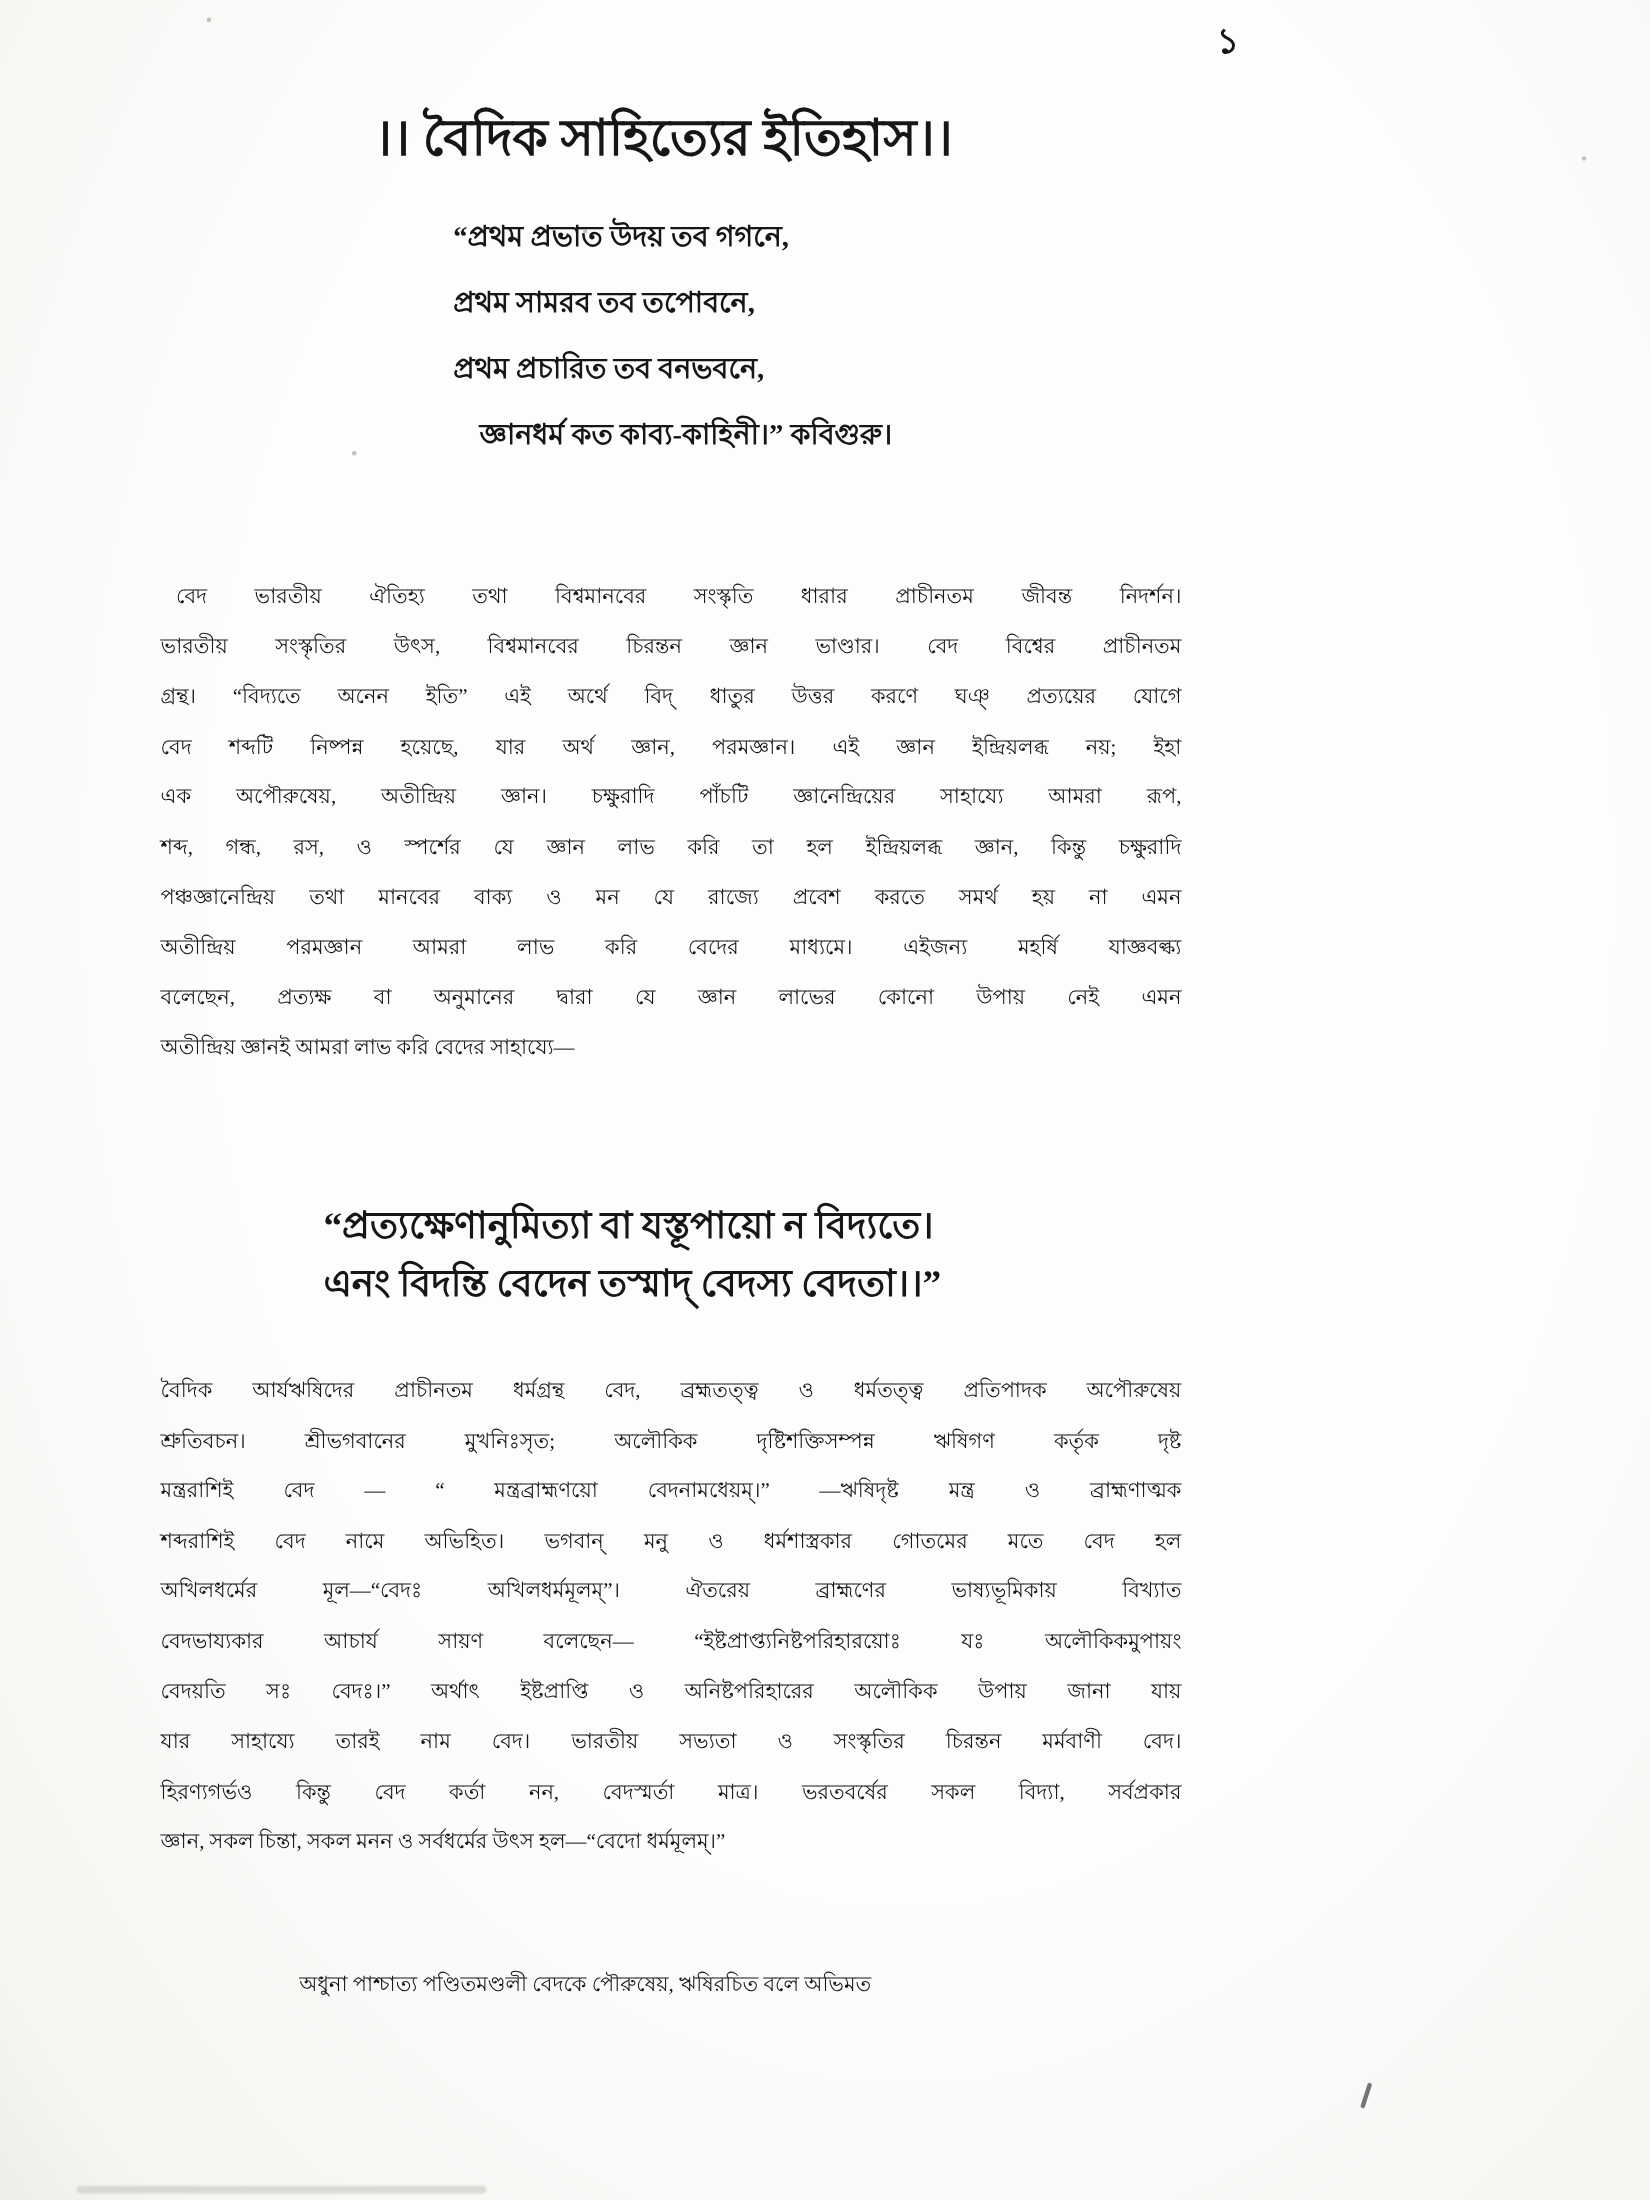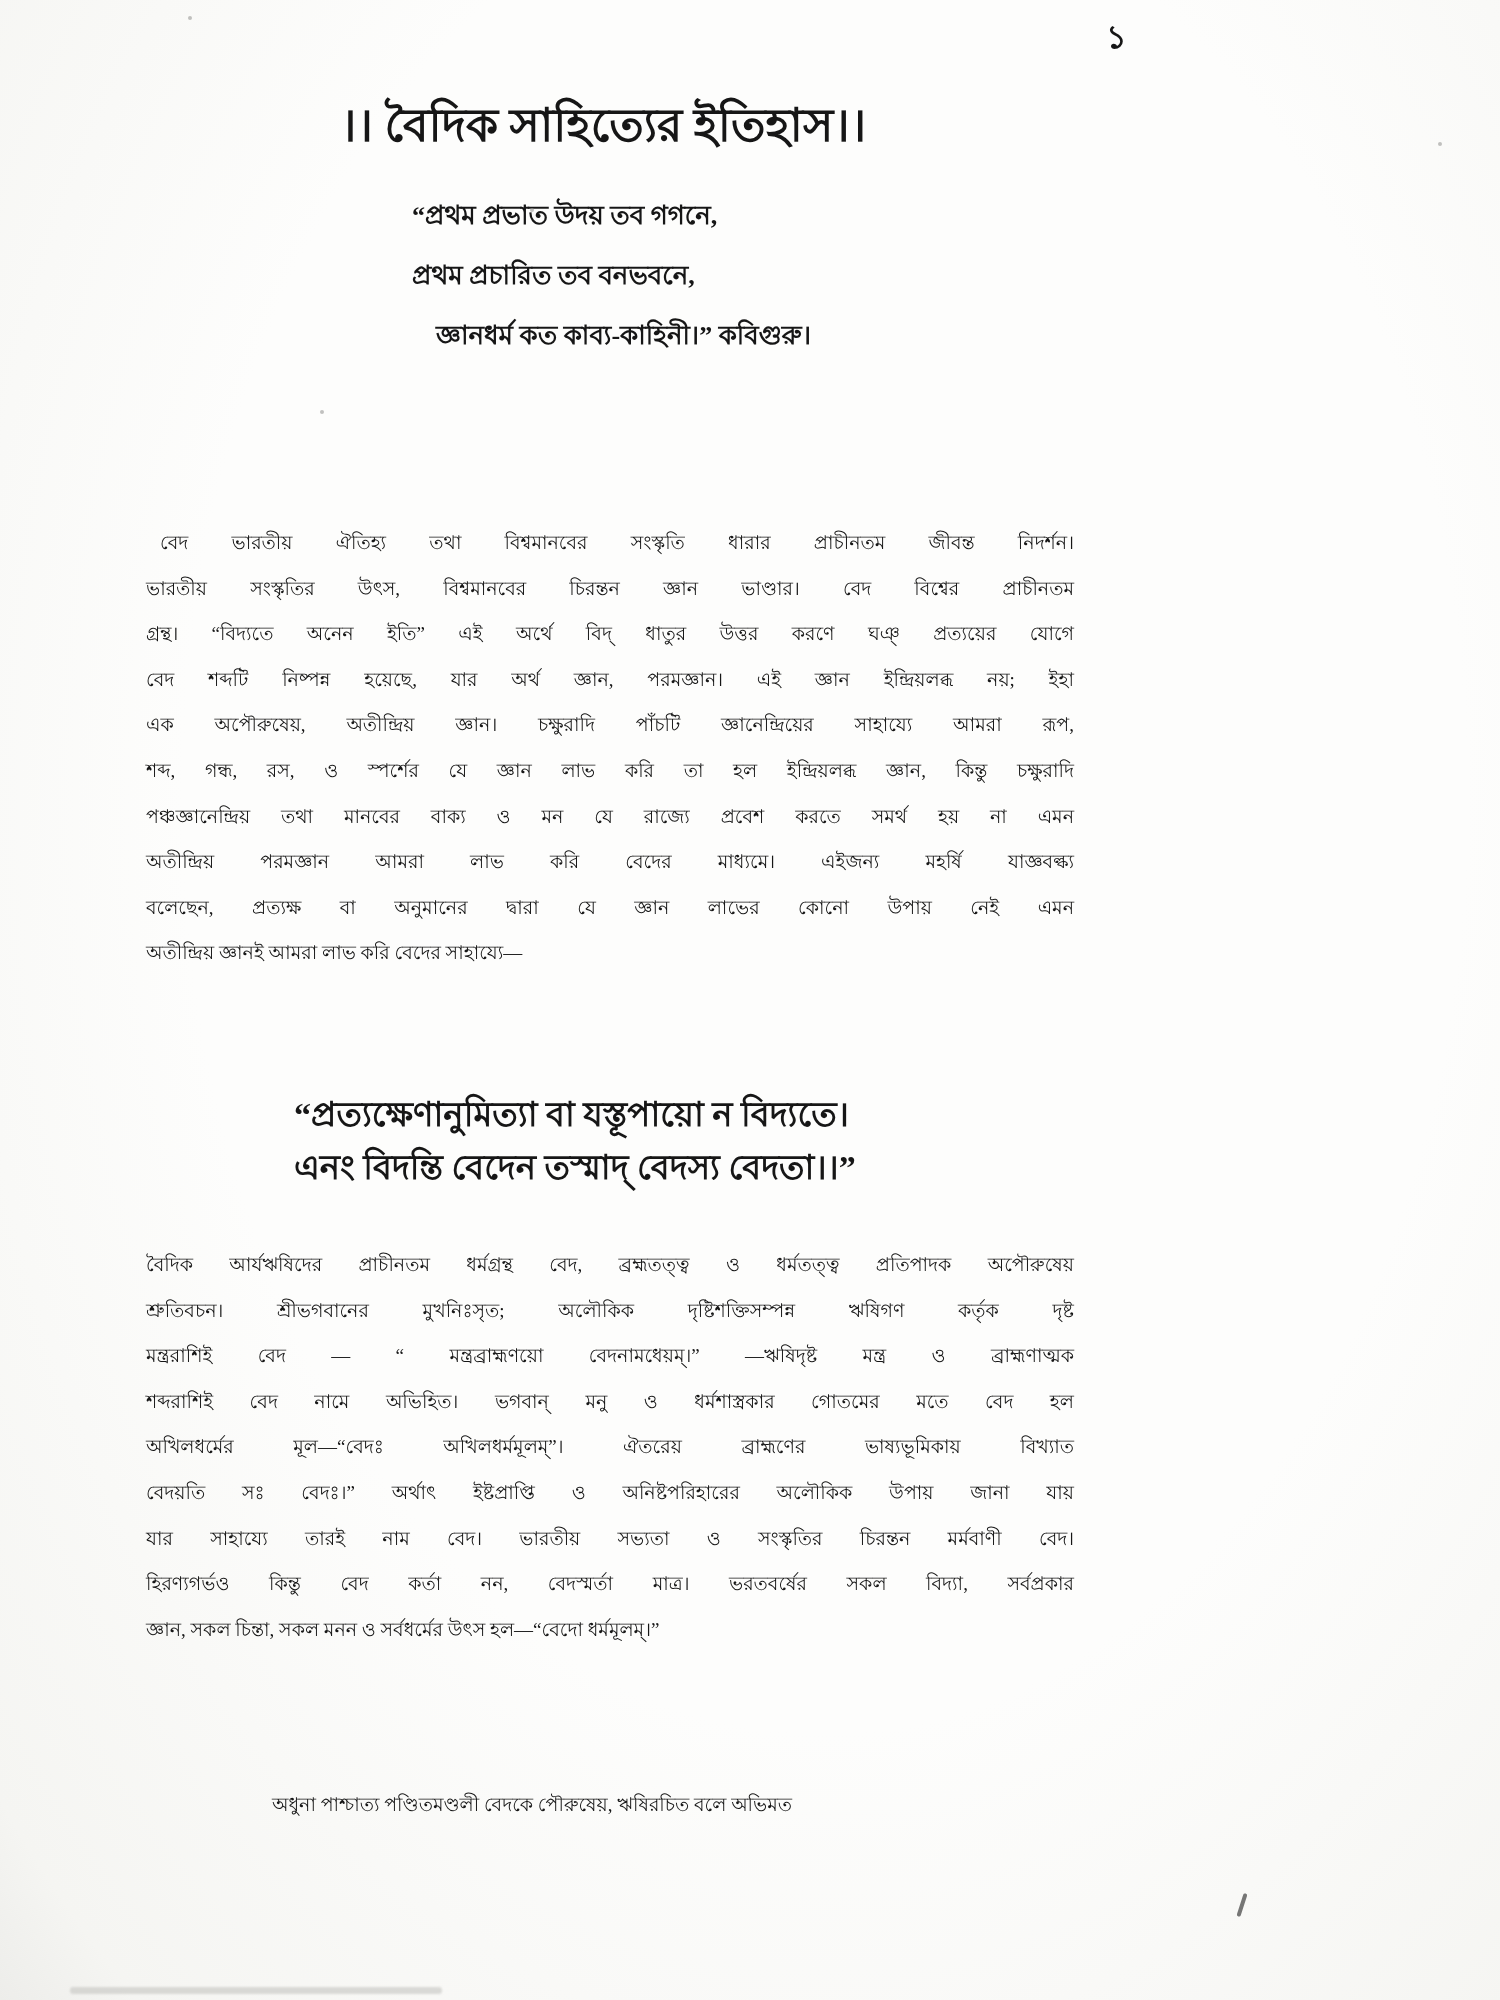--- a/index.html
+++ b/index.html
@@ -95,20 +95,21 @@
 <body>
 
 <div class="page">
 
   <div class="page-number">১</div>
 
   <div class="title">।। বৈদিক সাহিত্যের ইতিহাস।।</div>
 
   <div class="poem">
     <div class="poem-line">“প্রথম প্রভাত উদয় তব গগনে,</div>
+    <div class="poem-line">প্রথম সামরব তব তপোবনে,</div>
     <div class="poem-line">প্রথম প্রচারিত তব বনভবনে,</div>
     <div class="poem-line">জ্ঞানধর্ম কত কাব্য-কাহিনী।” কবিগুরু।</div>
   </div>
 
   <div class="para para1">
     <div class="line">বেদ ভারতীয় ঐতিহ্য তথা বিশ্বমানবের সংস্কৃতি ধারার প্রাচীনতম জীবন্ত নিদর্শন।</div>
     <div class="line">ভারতীয় সংস্কৃতির উৎস, বিশ্বমানবের চিরন্তন জ্ঞান ভাণ্ডার। বেদ বিশ্বের প্রাচীনতম</div>
     <div class="line">গ্রন্থ। “বিদ্যতে অনেন ইতি” এই অর্থে বিদ্ ধাতুর উত্তর করণে ঘঞ্ প্রত্যয়ের যোগে</div>
     <div class="line">বেদ শব্দটি নিষ্পন্ন হয়েছে, যার অর্থ জ্ঞান, পরমজ্ঞান। এই জ্ঞান ইন্দ্রিয়লব্ধ নয়; ইহা</div>
     <div class="line">এক অপৌরুষেয়, অতীন্দ্রিয় জ্ঞান। চক্ষুরাদি পাঁচটি জ্ঞানেন্দ্রিয়ের সাহায্যে আমরা রূপ,</div>
@@ -123,20 +124,21 @@
     <div class="verse-line">“প্রত্যক্ষেণানুমিত্যা বা যস্তূপায়ো ন বিদ্যতে।</div>
     <div class="verse-line">এনং বিদন্তি বেদেন তস্মাদ্ বেদস্য বেদতা।।”</div>
   </div>
 
   <div class="para para2">
     <div class="line">বৈদিক আর্যঋষিদের প্রাচীনতম ধর্মগ্রন্থ বেদ, ব্রহ্মতত্ত্ব ও ধর্মতত্ত্ব প্রতিপাদক অপৌরুষেয়</div>
     <div class="line">শ্রুতিবচন। শ্রীভগবানের মুখনিঃসৃত; অলৌকিক দৃষ্টিশক্তিসম্পন্ন ঋষিগণ কর্তৃক দৃষ্ট</div>
     <div class="line">মন্ত্ররাশিই বেদ — “ মন্ত্রব্রাহ্মণয়ো বেদনামধেয়ম্।” —ঋষিদৃষ্ট মন্ত্র ও ব্রাহ্মণাত্মক</div>
     <div class="line">শব্দরাশিই বেদ নামে অভিহিত। ভগবান্ মনু ও ধর্মশাস্ত্রকার গোতমের মতে বেদ হল</div>
     <div class="line">অখিলধর্মের মূল—“বেদঃ অখিলধর্মমূলম্”। ঐতরেয় ব্রাহ্মণের ভাষ্যভূমিকায় বিখ্যাত</div>
+    <div class="line">বেদভায্যকার আচার্য সায়ণ বলেছেন— “ইষ্টপ্রাপ্ত্যনিষ্টপরিহারয়োঃ যঃ অলৌকিকমুপায়ং</div>
     <div class="line">বেদয়তি সঃ বেদঃ।” অর্থাৎ ইষ্টপ্রাপ্তি ও অনিষ্টপরিহারের অলৌকিক উপায় জানা যায়</div>
     <div class="line">যার সাহায্যে তারই নাম বেদ। ভারতীয় সভ্যতা ও সংস্কৃতির চিরন্তন মর্মবাণী বেদ।</div>
     <div class="line">হিরণ্যগর্ভও কিন্তু বেদ কর্তা নন, বেদস্মর্তা মাত্র। ভরতবর্ষের সকল বিদ্যা, সর্বপ্রকার</div>
     <div class="line short">জ্ঞান, সকল চিন্তা, সকল মনন ও সর্বধর্মের উৎস হল—“বেদো ধর্মমূলম্।”</div>
   </div>
 
   <div class="para para3">
     <div class="line short">অধুনা পাশ্চাত্য পণ্ডিতমণ্ডলী বেদকে পৌরুষেয়, ঋষিরচিত বলে অভিমত</div>
   </div>
 

